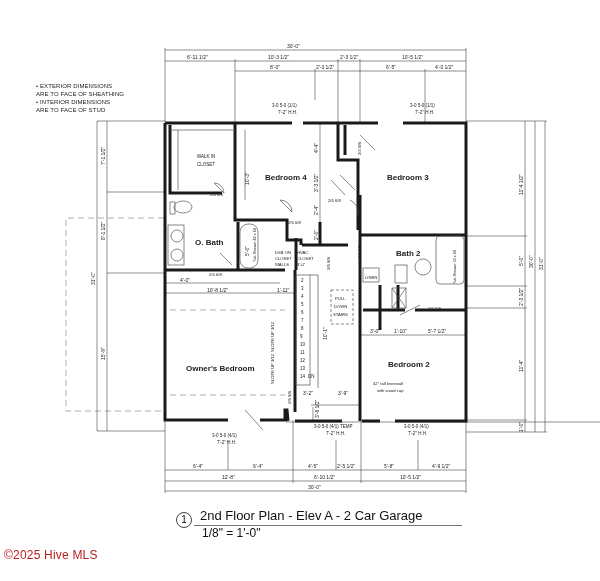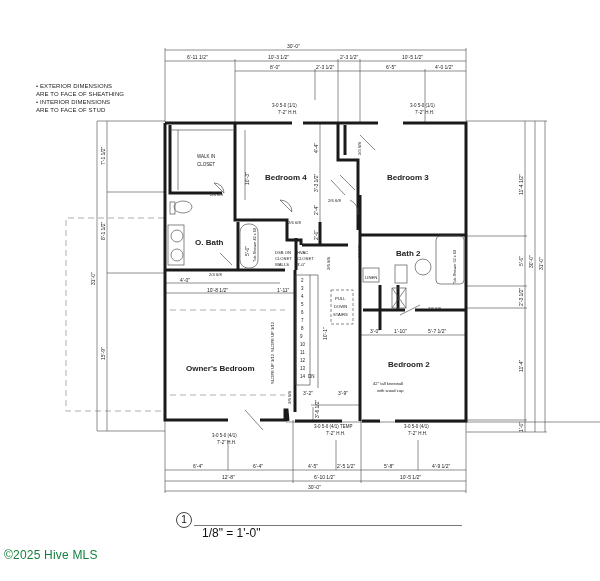--- a/index.html
+++ b/index.html
@@ -5,21 +5,21 @@
   html, body { margin:0; padding:0; background:#ffffff; }
   body { width:600px; height:581px; position:relative; overflow:hidden; font-family:"Liberation Sans", sans-serif; color:#111; }
   #plan { position:absolute; left:0; top:0; width:600px; height:581px; }
   .notes { position:absolute; left:36px; top:82px; font-size:6px; line-height:8px; color:#222; letter-spacing:0.1px; }
   .notes div { white-space:nowrap; }
   .title-block { position:absolute; left:176px; top:508px; width:300px; height:34px; }
   .title-circle { position:absolute; left:0; top:4px; width:14px; height:14px; border:1px solid #444; border-radius:50%; font-size:10px; line-height:14px; text-align:center; }
   .title-main { position:absolute; left:24px; top:0px; font-size:13px; color:#111; white-space:nowrap; }
   .title-rule { position:absolute; left:18px; top:17px; width:268px; border-top:1px solid #777; }
   .title-scale { position:absolute; left:26px; top:18px; font-size:12px; white-space:nowrap; }
-  .copyright { position:absolute; left:4px; top:548px; font-size:12px; color:#15803d; letter-spacing:0.2px; }
+  .copyright { position:absolute; left:4px; top:548px; font-size:12px; color:#b91c1c; letter-spacing:0.2px; }
   svg text { font-family:"Liberation Sans", sans-serif; fill:#222; }
 </style>
 </head>
 <body>
 
 <svg id="plan" viewBox="0 0 600 581" xmlns="http://www.w3.org/2000/svg">
 
   <g stroke="#999" stroke-width="0.8" fill="none" stroke-dasharray="6,4">
     <polyline points="164,218 66,218 66,411 164,411"></polyline>
     <line x1="170" y1="310" x2="285" y2="310"></line>
@@ -276,17 +276,18 @@
 
 <div class="notes">
   <div>• EXTERIOR DIMENSIONS</div>
   <div>ARE TO FACE OF SHEATHING</div>
   <div>• INTERIOR DIMENSIONS</div>
   <div>ARE TO FACE OF STUD</div>
 </div>
 
 <div class="title-block">
   <div class="title-circle">1</div>
+  <div class="title-main">2nd Floor Plan - Elev A - 2 Car Garage</div>
   <div class="title-rule"></div>
   <div class="title-scale">1/8" = 1'-0"</div>
 </div>
 
 <div class="copyright">©2025 Hive MLS</div>
 
 </body></html>

